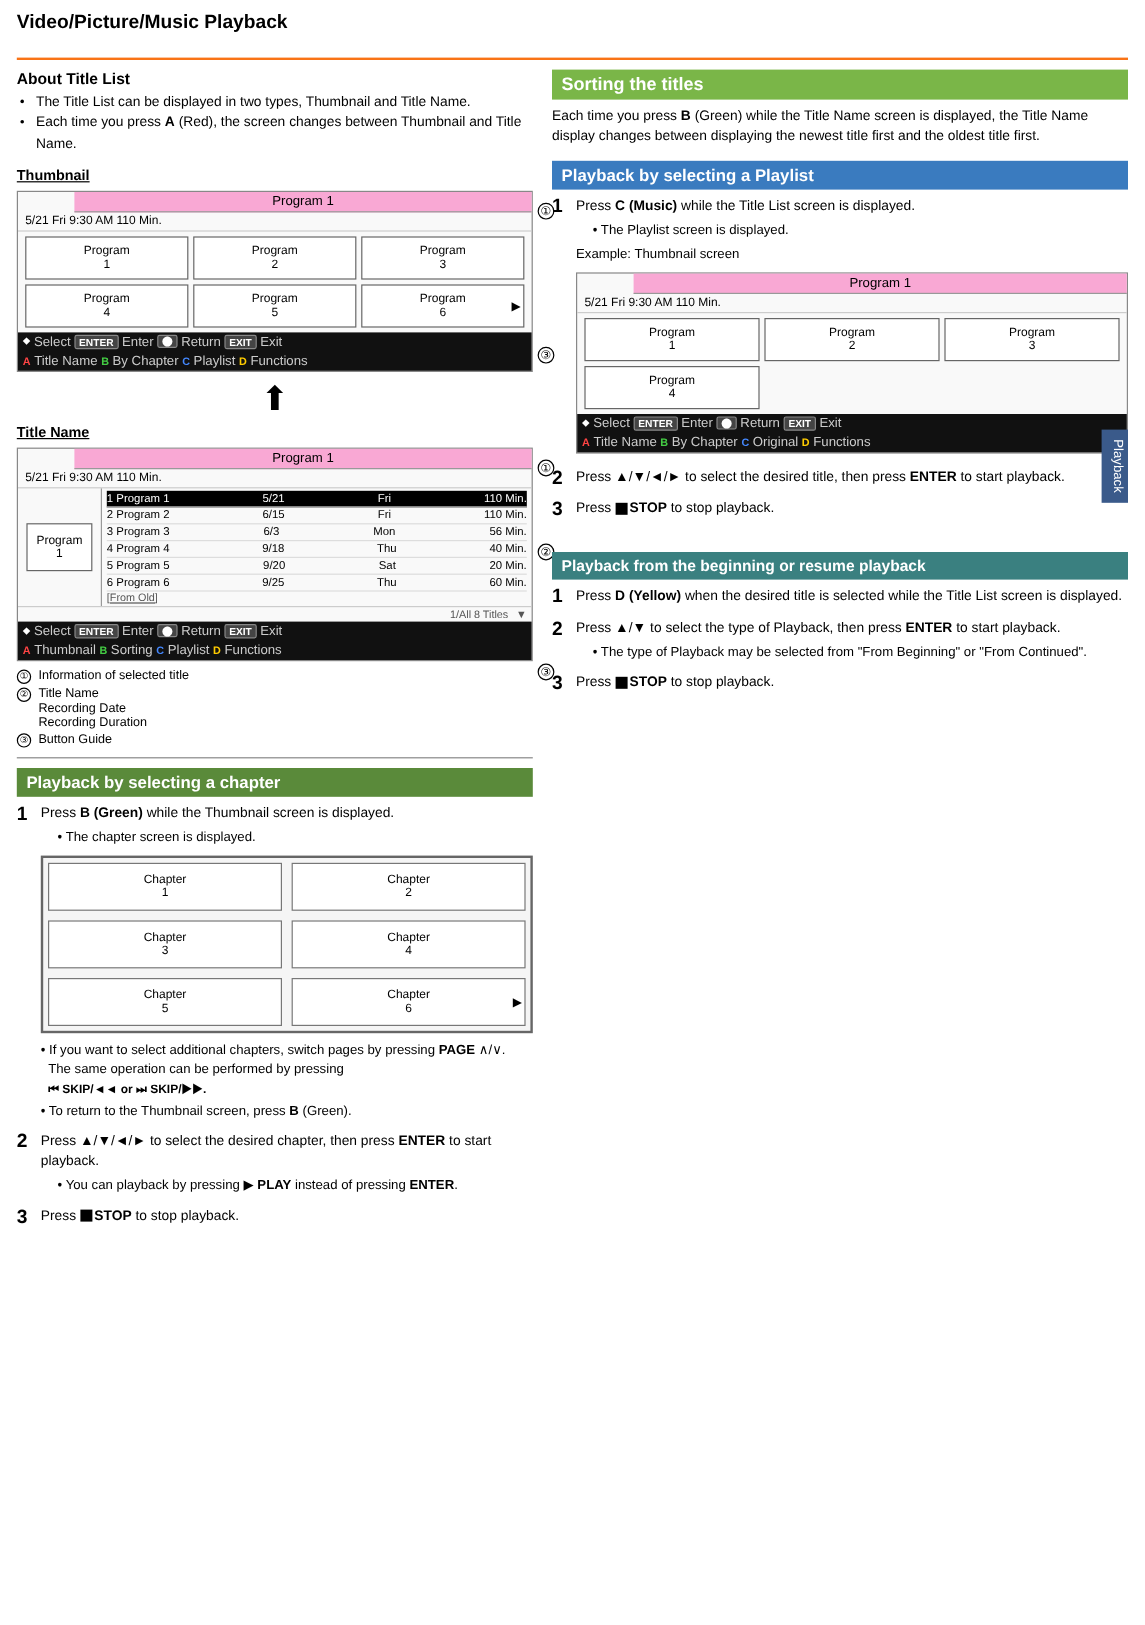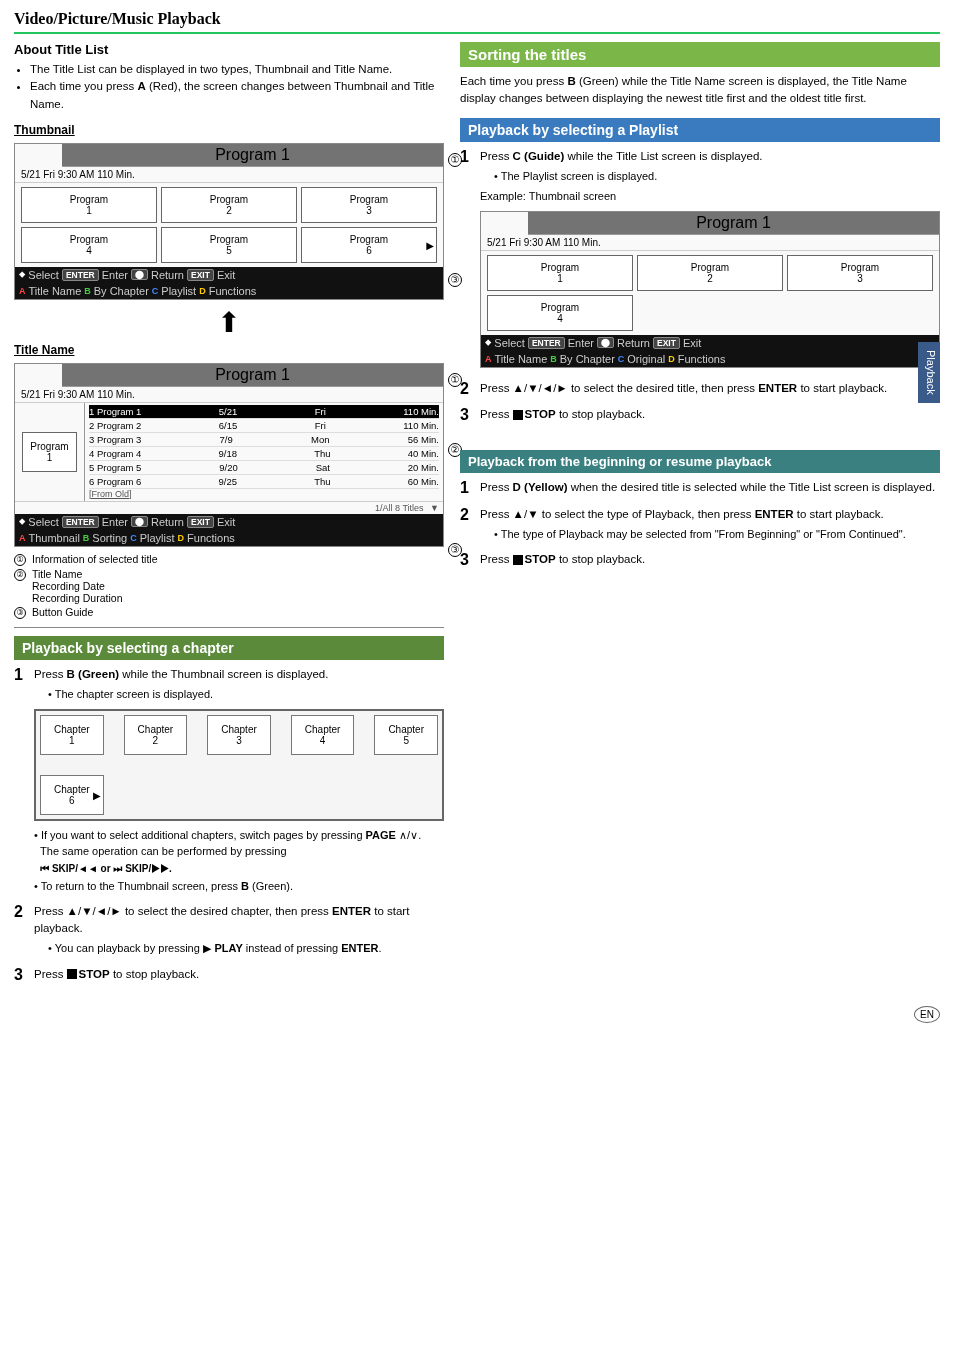--- a/index.html
+++ b/index.html
@@ -10,24 +10,23 @@
       color: #000;
       width: 954px;
       min-height: 1354px;
     }
     .page {
       display: flex;
       flex-direction: column;
       padding: 10px 14px;
     }
     .page-header {
-      border-bottom: 2px solid #22c55e;
-      padding-bottom: 4px;
+      border-bottom: 2px solid #f97316;
+      padding-bottom: 20px;
       margin-bottom: 8px;
-      font-family: Liberation Serif, serif;
     }
     .page-header h1 {
       font-size: 16px;
       font-weight: bold;
     }
     .main-content {
       display: flex;
       gap: 16px;
     }
     .left-column {
@@ -60,23 +59,23 @@
       margin-bottom: 10px;
     }
     
     .screen-box {
       border: 1px solid #888;
       margin: 6px 0;
       background: #f9f9f9;
       position: relative;
     }
     .screen-header {
-      background: #737373;
+      background: #f9a8d4;
       text-align: center;
-      font-size: 16px;
+      font-size: 11px;
       padding: 2px 0;
       border-bottom: 1px solid #999;
       margin-left: 47px;
     }
     .screen-info-row {
       display: flex;
       gap: 20px;
       padding: 2px 6px;
       font-size: 10px;
       border-bottom: 1px solid #ccc;
@@ -227,22 +226,22 @@
     
     .chapter-screen {
       border: 2px solid #666;
       margin: 6px 0;
       background: #f5f5f5;
       padding: 4px;
       position: relative;
     }
     .chapter-grid {
       display: grid;
-      grid-template-columns: repeat(5, 1fr);
-      gap: 20px;
+      grid-template-columns: repeat(2, 1fr);
+      gap: 8px;
     }
     .chapter-cell {
       border: 1px solid #777;
       text-align: center;
       padding: 8px 2px;
       font-size: 10px;
       background: #fff;
     }
 
     
@@ -415,21 +414,21 @@
                   <span>110 Min.</span>
               </div>
               <div class="title-row">
                 <span>2 Program 2</span>
                   <span>6/15</span>
                   <span>Fri</span>
                   <span>110 Min.</span>
               </div>
               <div class="title-row">
                 <span>3 Program 3</span>
-                  <span>7/9</span>
+                  <span>6/3</span>
                   <span>Mon</span>
                   <span>56 Min.</span>
               </div>
               <div class="title-row">
                 <span>4 Program 4</span>
                   <span>9/18</span>
                   <span>Thu</span>
                   <span>40 Min.</span>
               </div>
               <div class="title-row">
@@ -554,21 +553,21 @@
         </div>
 
         <div class="section">
           <div class="section-header-blue">
             <span>Playback by selecting a Playlist</span>
           </div>
 
           <div class="step">
             <div class="step-num">1</div>
             <div class="step-content">
-              <p>Press <span class="bold">C (Guide)</span> while the Title List screen is displayed.</p>
+              <p>Press <span class="bold">C (Music)</span> while the Title List screen is displayed.</p>
               <p class="sub-bullet">The Playlist screen is displayed.</p>
               <p style="font-size:11px;margin:4px 0 2px 0;">Example: Thumbnail screen</p>
 
               <div class="right-screen-box">
                 <div class="screen-header">Program 1</div>
                 <div class="screen-info-row">
                   <span>5/21   Fri   9:30 AM   110 Min.</span>
                 </div>
                 <div class="program-grid">
                   <div class="program-cell">Program<br>1</div>
@@ -644,16 +643,13 @@
             </div>
           </div>
         </div>
 
       </div>
 
       <div class="page-tab">Playback</div>
     </div>
   </div>
 
-  <div class="page-bottom">
-    <span style="border:1px solid #666;border-radius:50%;padding:2px 5px;font-size:10px;">EN</span>
-  </div>
 </div>
 
 </body></html>

